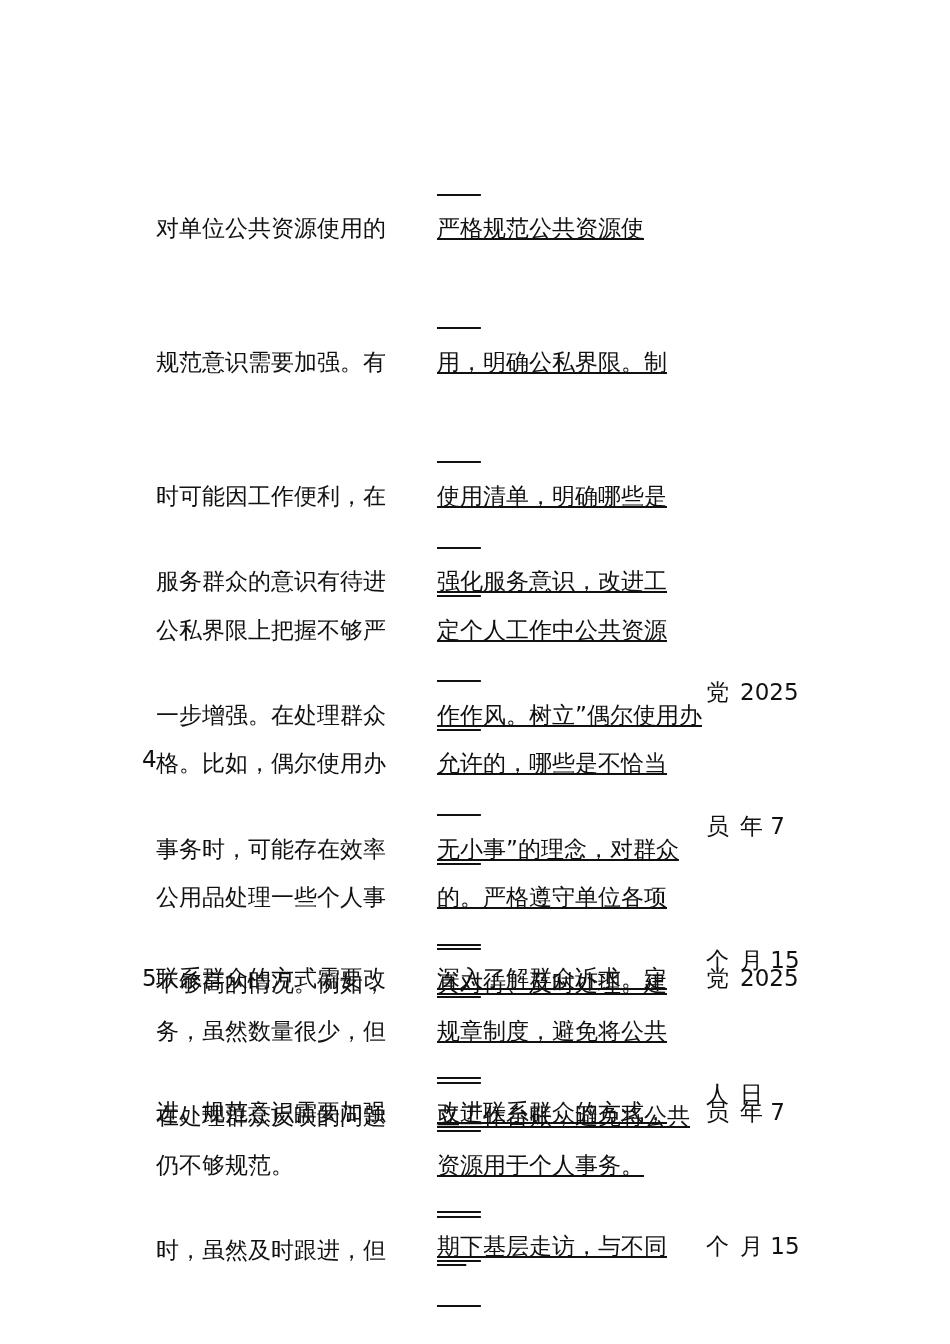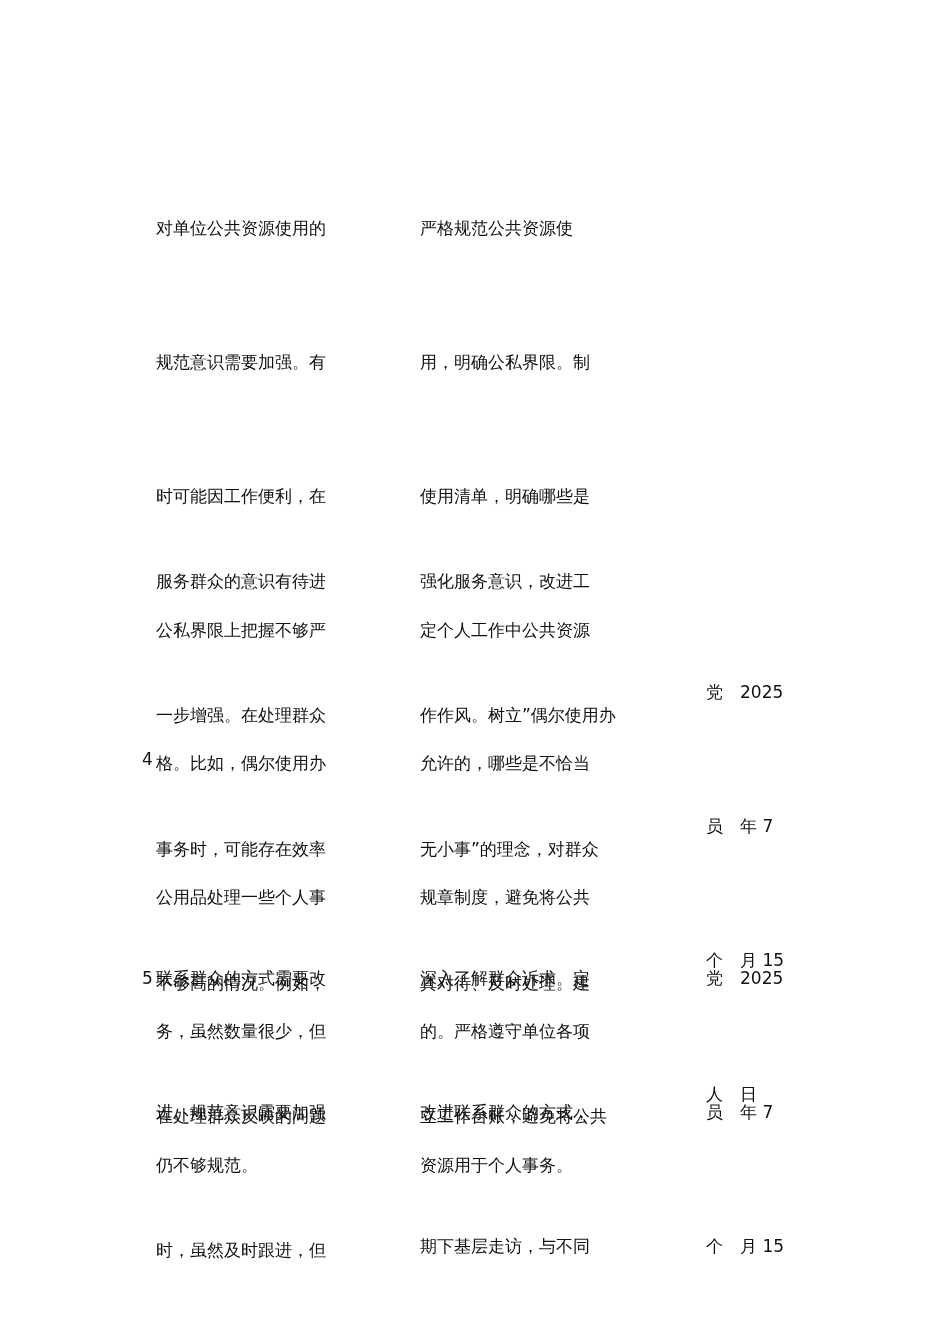--- a/index.html
+++ b/index.html
@@ -1,23 +1,23 @@
 <!DOCTYPE html>
 <html><head>
 <meta charset="utf-8">
 <style>
   html, body { margin: 0; padding: 0; background: #ffffff; }
   body { width: 950px; height: 1344px; position: relative; overflow: hidden;
          font-family: "DejaVu Sans", sans-serif; color: #111111; }
   .page { position: absolute; left: 0; top: 0; width: 950px; height: 1344px; }
   .row { position: absolute; left: 0; width: 950px; }
-  .cell { position: absolute; font-size: 17px; line-height: 44.6px; white-space: pre-wrap; }
+  .cell { position: absolute; font-size: 23px; line-height: 44.6px; white-space: pre-wrap; }
   .num { left: 142px; width: 14px; }
   .problem { left: 156px; width: 262px; }
-  .measure { left: 420px; width: 270px; }
+  .measure { left: 437px; width: 270px; text-decoration: underline; }
   .person { left: 706px; width: 28px; }
   .date { left: 740px; width: 80px; }
   .line { display: block; white-space: nowrap; }
 </style>
 </head>
 <body>
 
 <div class="page">
 
   <div class="row" style="top:117px;">
@@ -30,22 +30,22 @@
       <span class="line">公用品处理一些个人事</span>
       <span class="line">务，虽然数量很少，但</span>
       <span class="line">仍不够规范。</span>
     </div>
     <div class="cell measure">
       <span class="line">严格规范公共资源使</span>
       <span class="line">用，明确公私界限。制</span>
       <span class="line">使用清单，明确哪些是</span>
       <span class="line">定个人工作中公共资源</span>
       <span class="line">允许的，哪些是不恰当</span>
+      <span class="line">的。严格遵守单位各项</span>
       <span class="line">规章制度，避免将公共</span>
-      <span class="line">的。严格遵守单位各项</span>
       <span class="line">资源用于个人事务。</span>
     </div>
   </div>
 
   <div class="row" style="top:470px;">
     <div class="cell num" style="top:178px;">
       <span class="line">4</span>
     </div>
     <div class="cell problem">
       <span class="line">服务群众的意识有待进</span>

